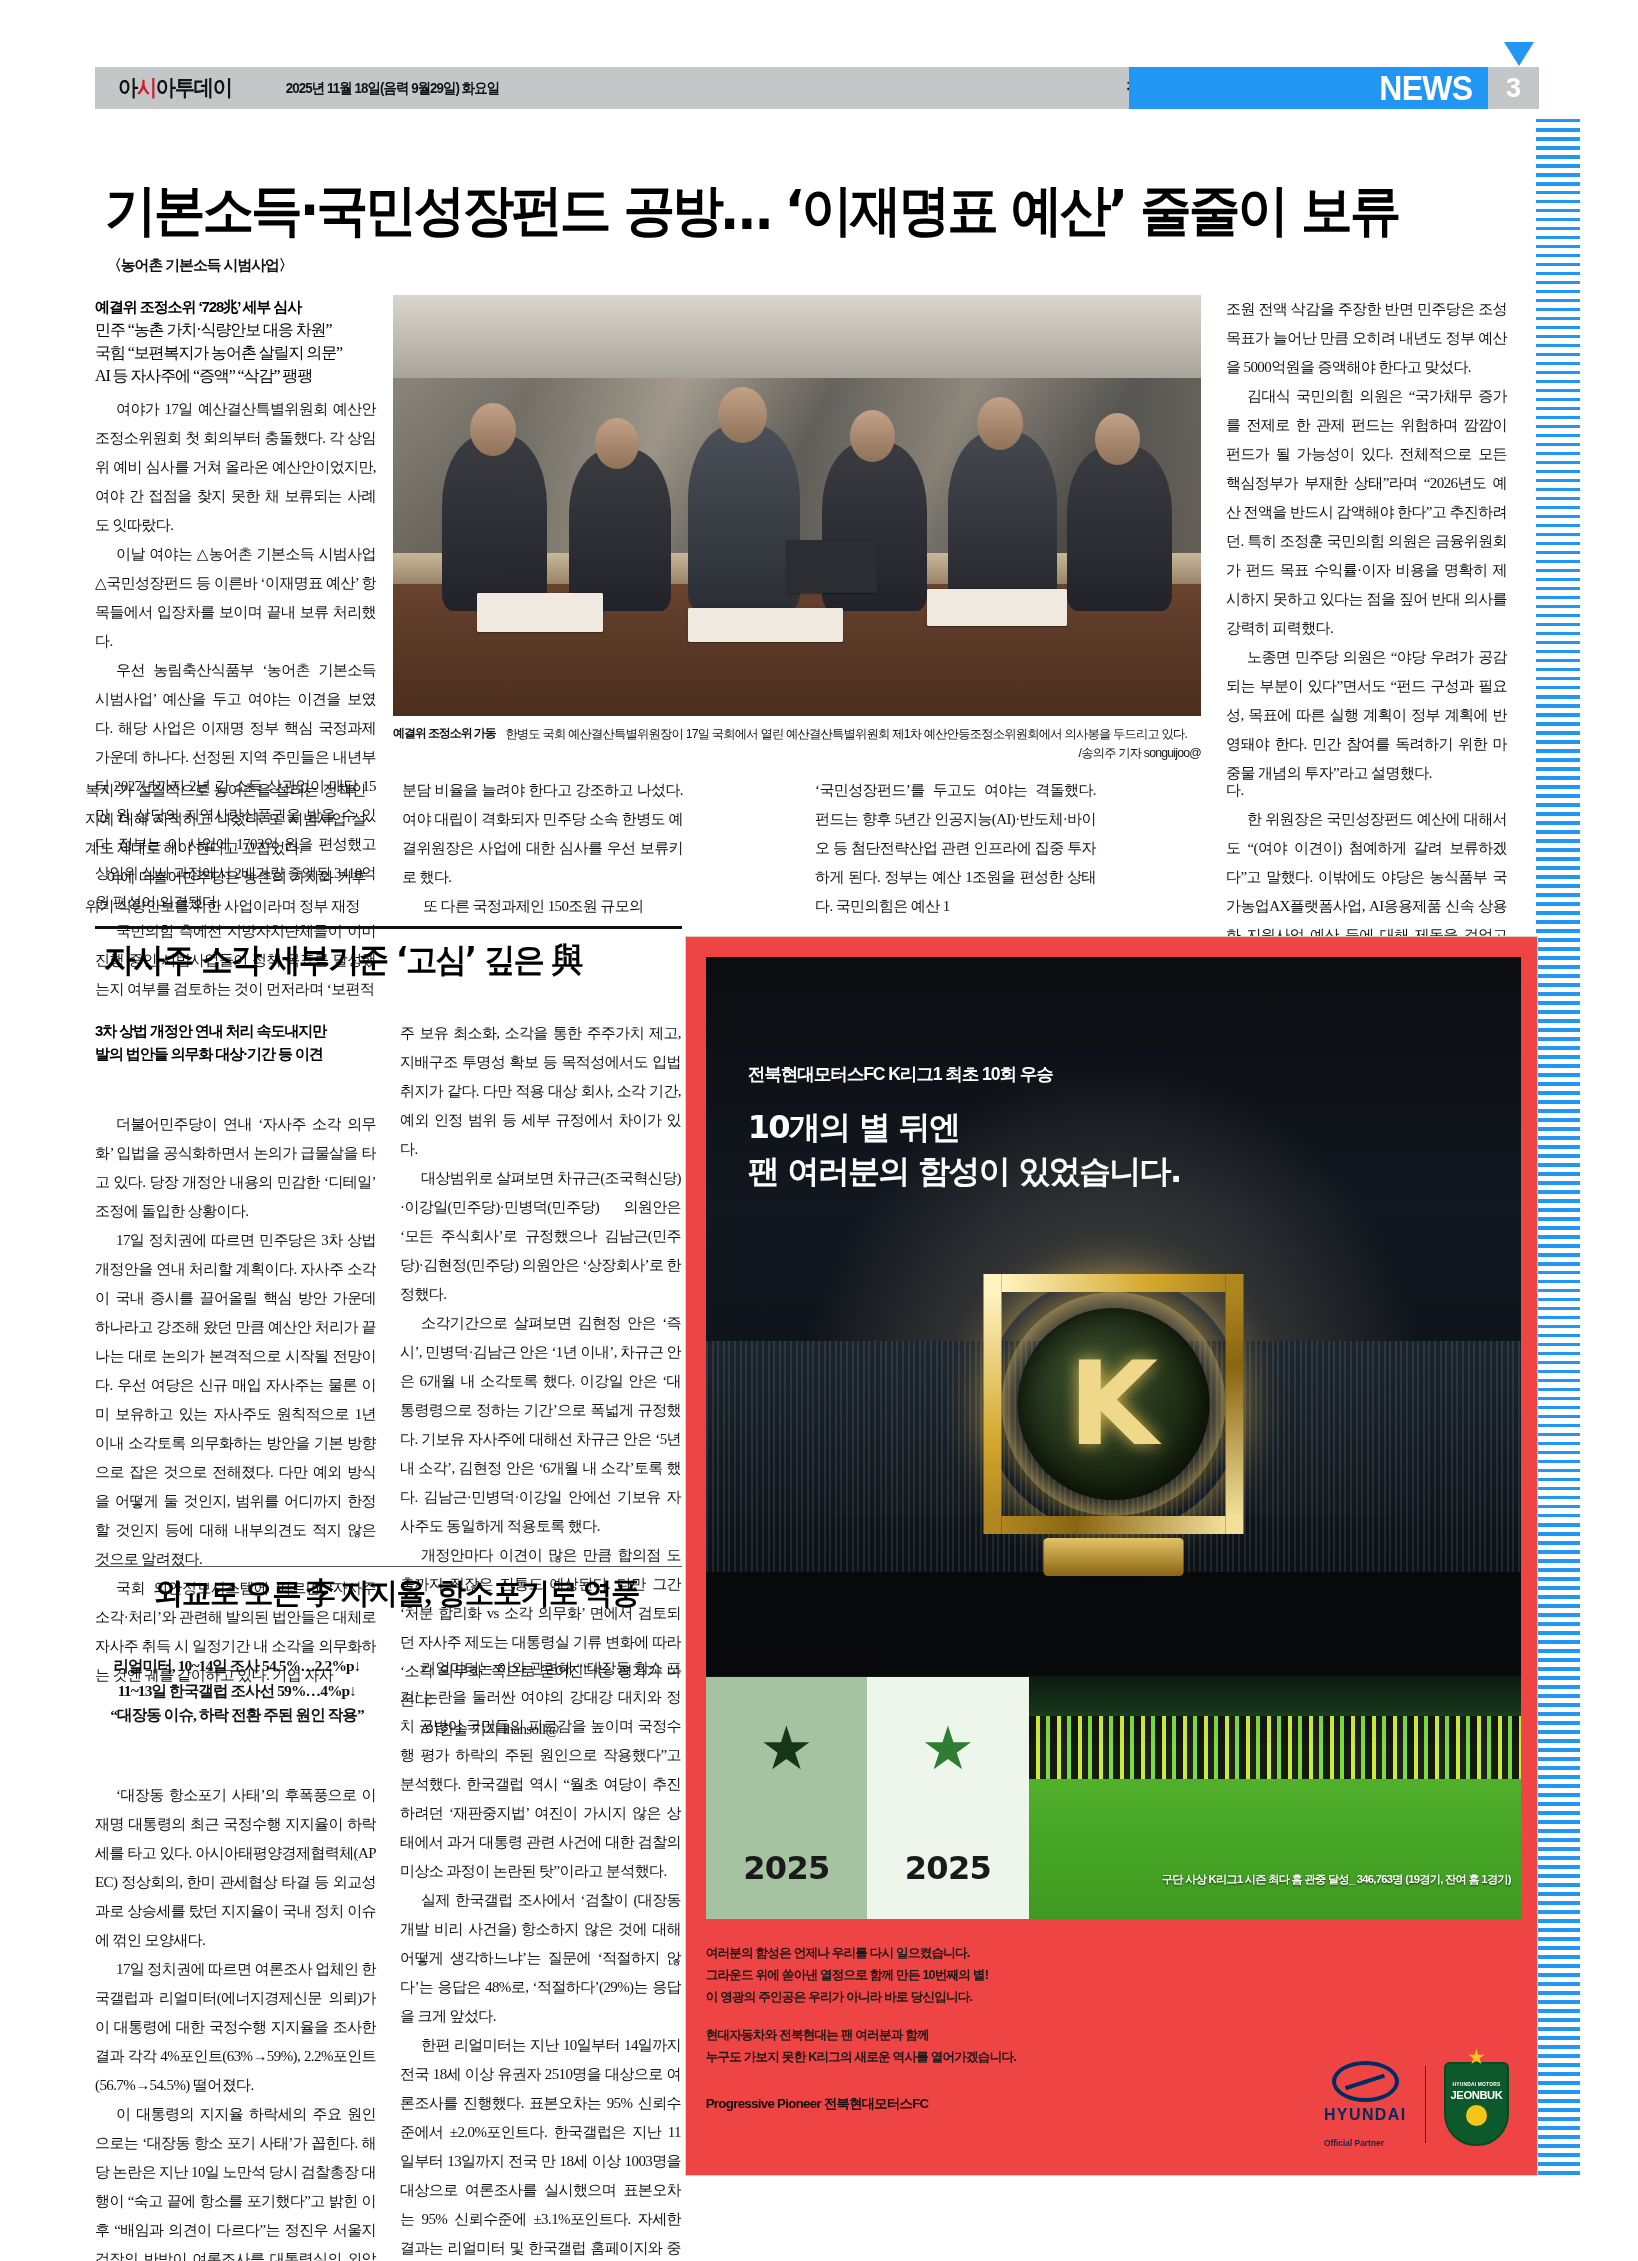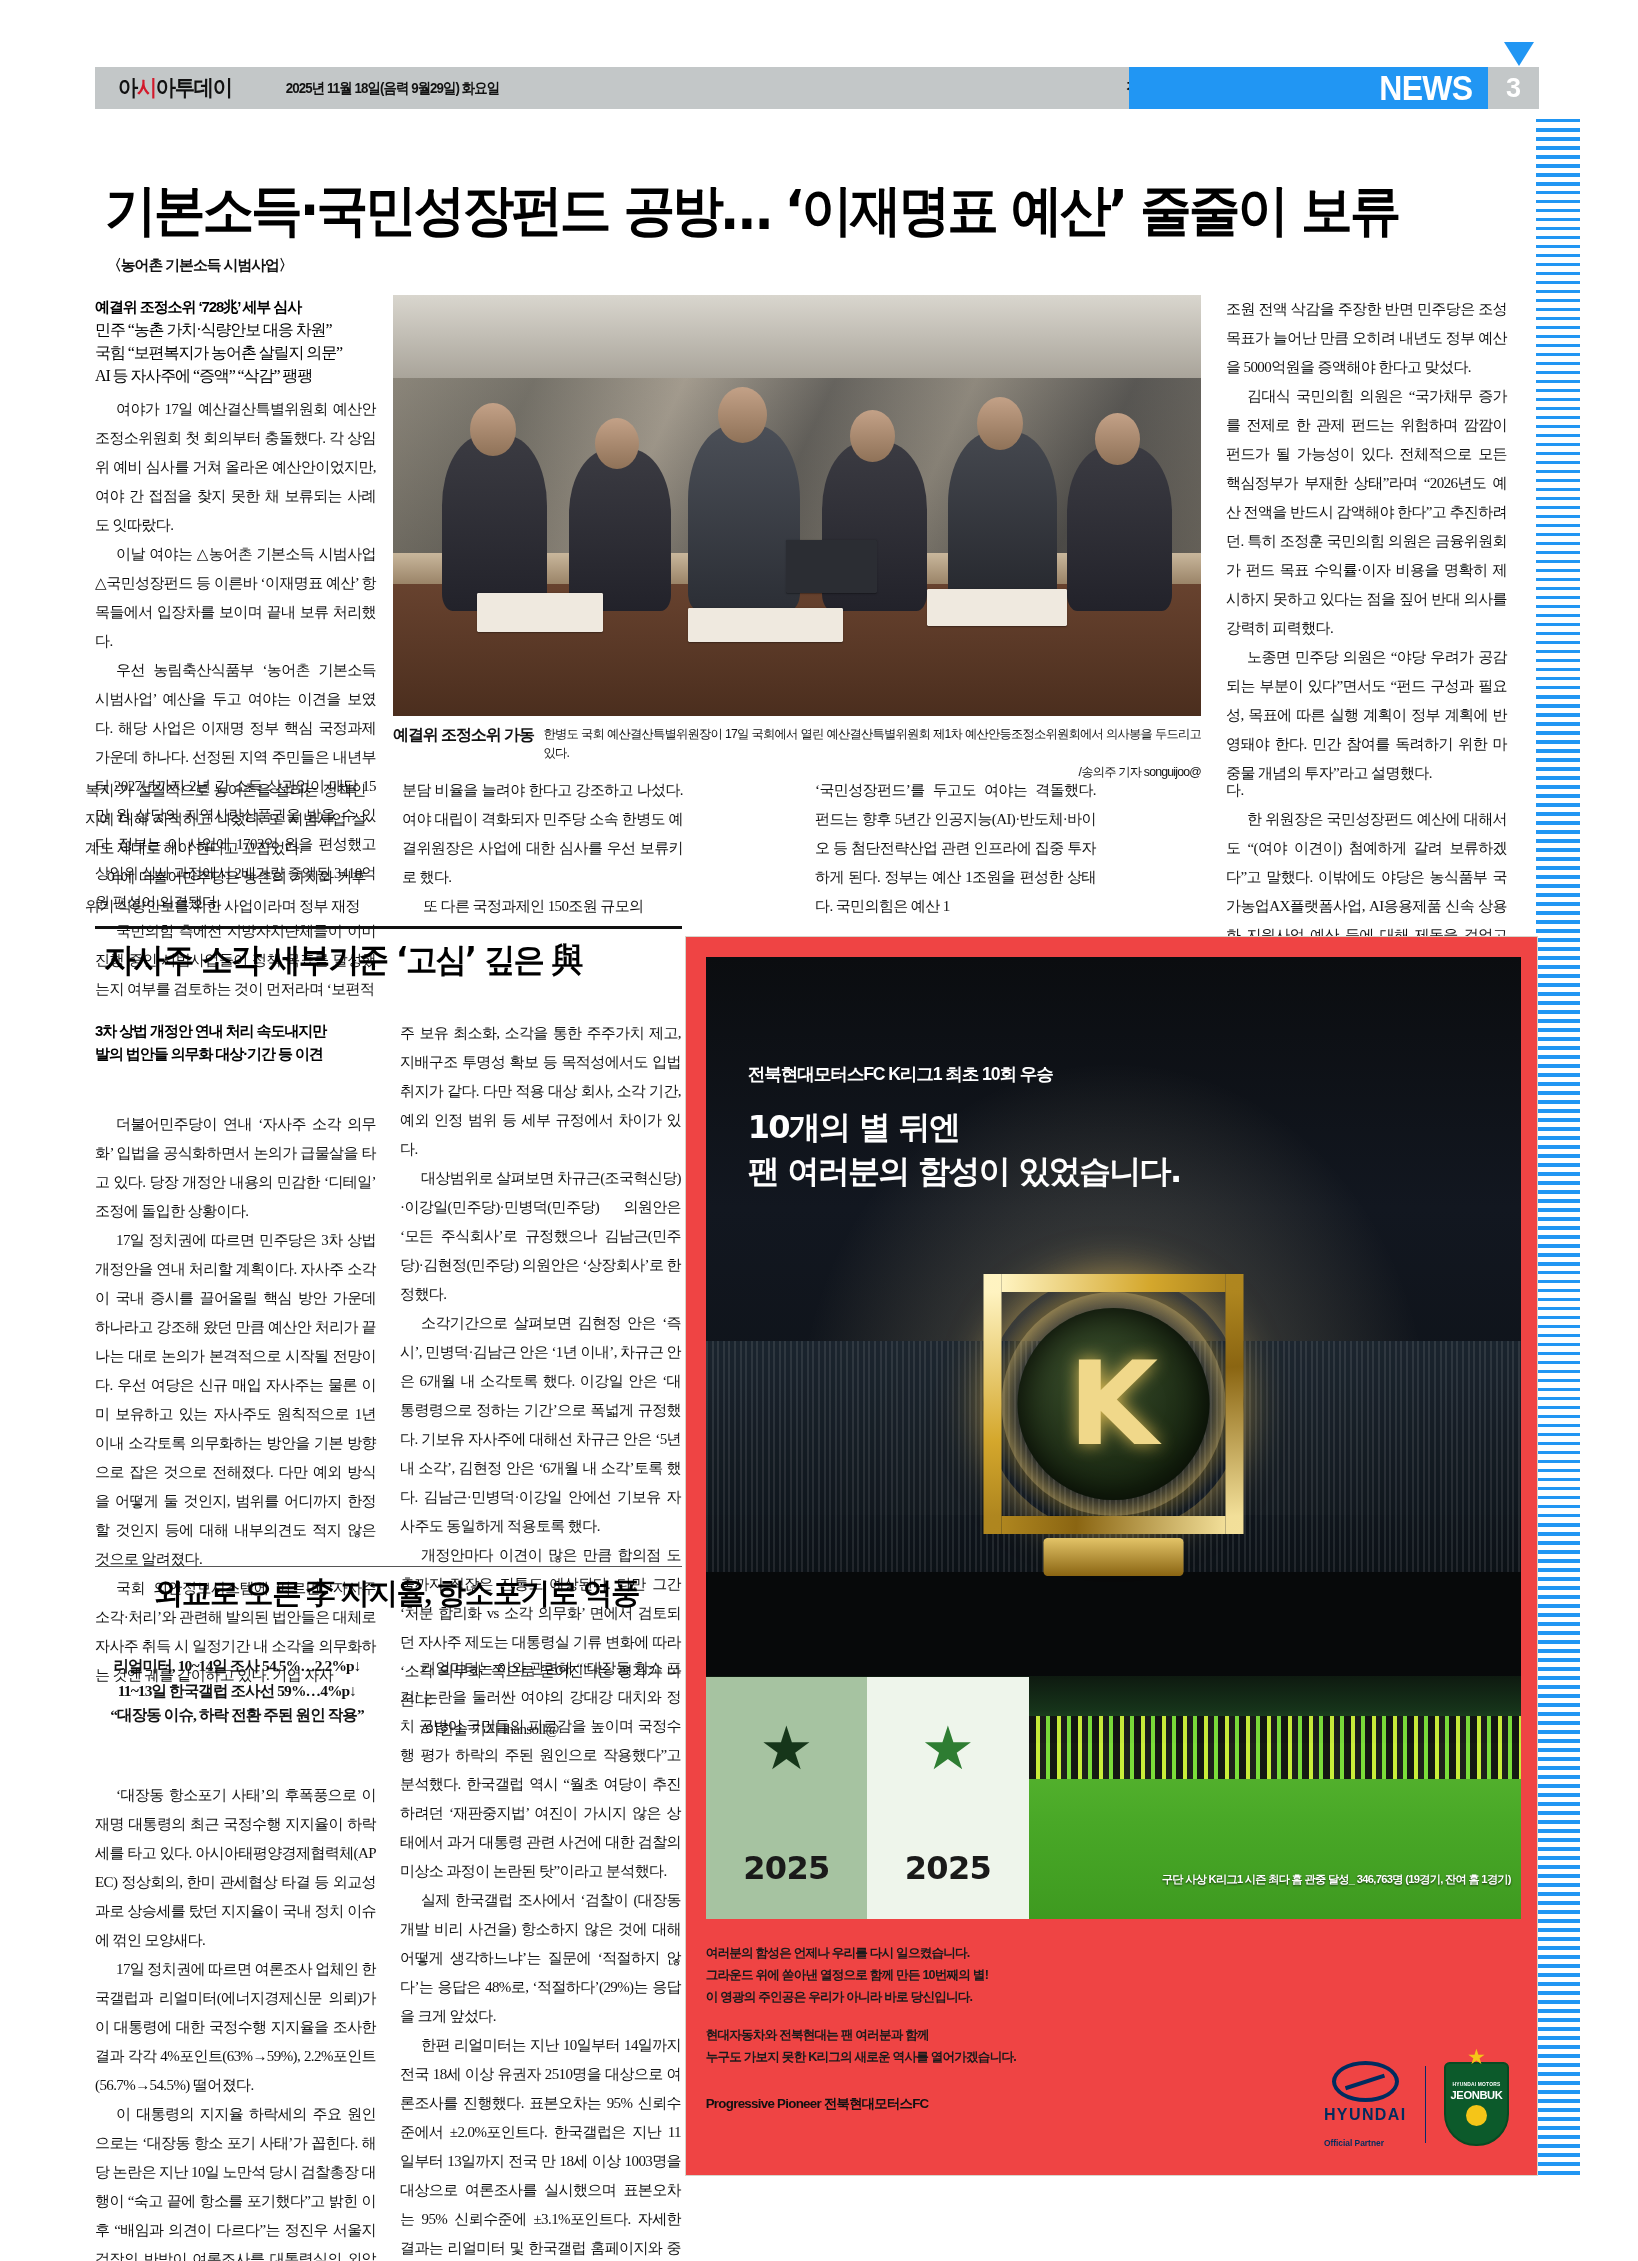--- a/index.html
+++ b/index.html
@@ -150,21 +150,21 @@
   }
   .photo .paper {
     position:absolute; background:#efe9df; border-radius:1.4px;
     box-shadow:0 0.7px 1.4px rgba(0,0,0,.35);
   }
 
   .cap-wrap {
     position: absolute; left: 393px; top: 725px; width: 808px;
   }
   .cap-bold {
-    float: left; font-size: 16px; font-weight: 800;
+    float: left; font-size: 12px; font-weight: 800;
     letter-spacing: -1.1px; margin-right: 9.8px; white-space: nowrap;
   }
   .cap-text {
     font-size: 12.3px; line-height: 19px; letter-spacing: -0.8px;
     text-align: justify; color: #111;
   }
   .cap-credit { text-align: right; display:block; }
 
   
   .a1-bot { position: absolute; top: 776px; width: 281px; }

